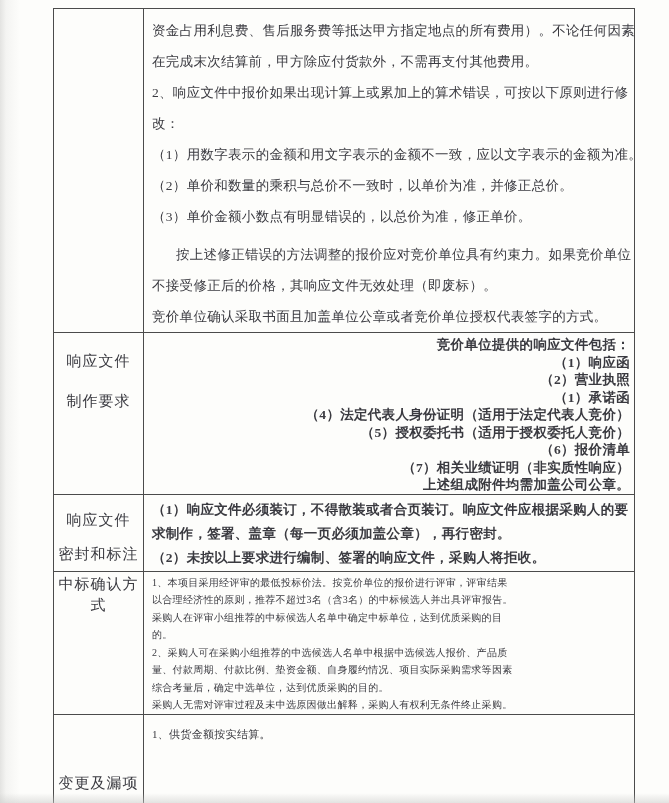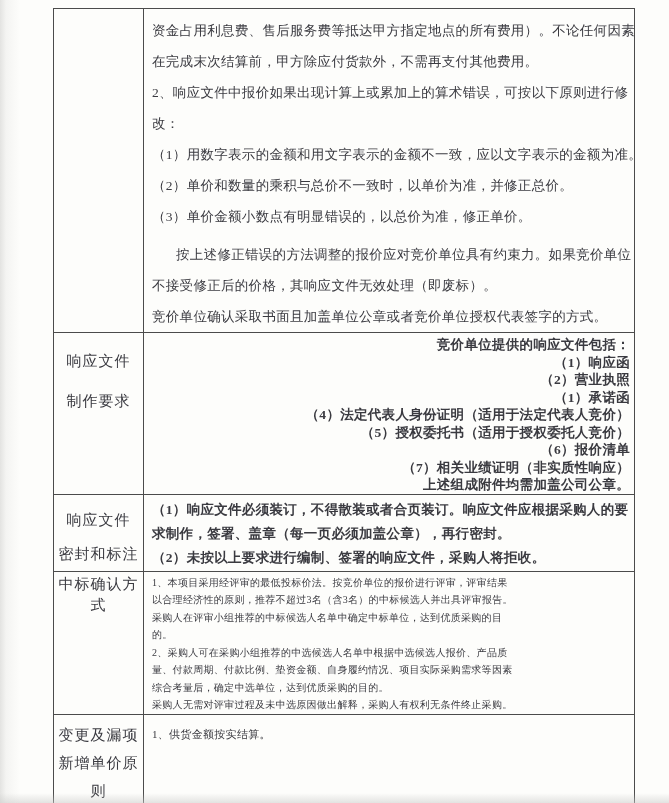--- a/index.html
+++ b/index.html
@@ -69,21 +69,21 @@
   .r2 .tl { line-height: 24px; }
 
   
   .r3 .hcell { padding-top: 2px; }
   .r3 .hcell .hl { line-height: 21px; }
   .r3 .ccell { padding-top: 2px; font-size: 10px; }
   .r3 .tl { line-height: 17.5px; }
 
   
   .r4 .hcell { padding-top: 6px; }
-  .r4 .hcell .hl { line-height: 28px; }
+  .r4 .hcell .hl { line-height: 28px; margin-top: 48px; }
   .r4 .ccell { padding-top: 10px; font-size: 11px; }
   .r4 .tl { line-height: 18px; }
 
   .indent { padding-left: 24px; margin-top: 7px; }
   .bold { font-weight: normal; }
 </style>
 </head>
 <body>
 
 <div class="page">

